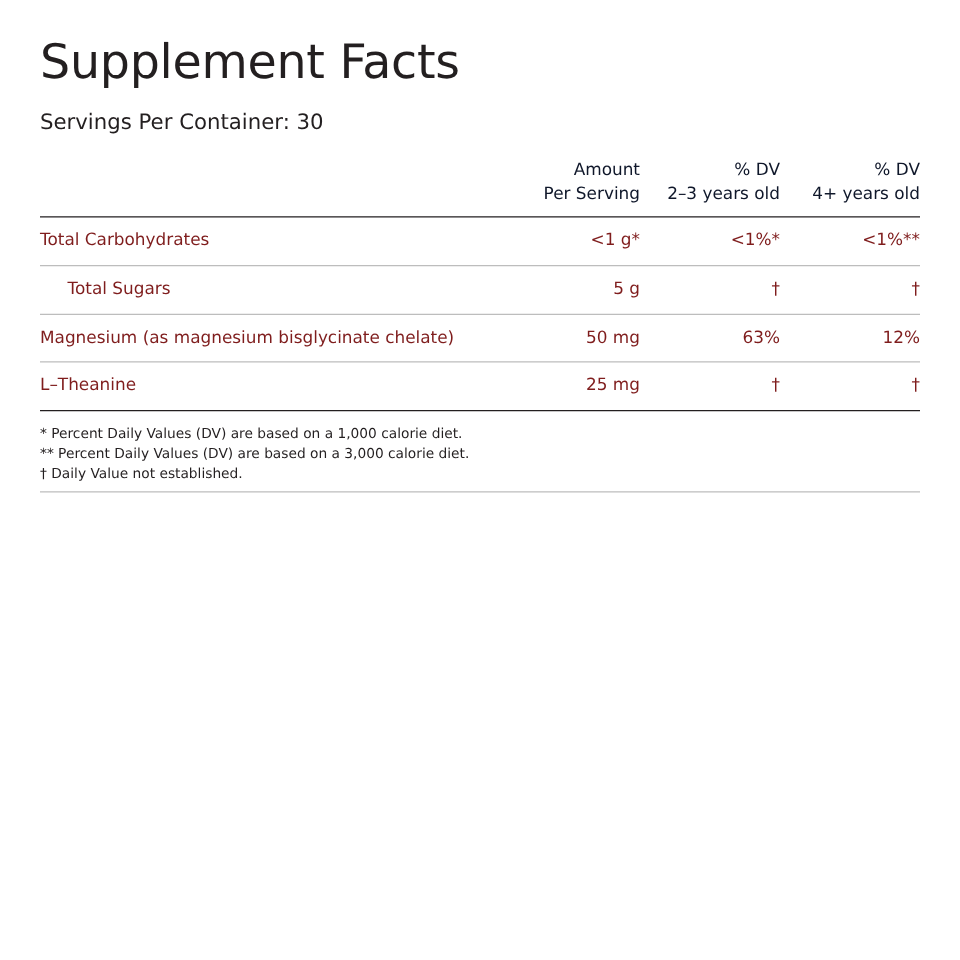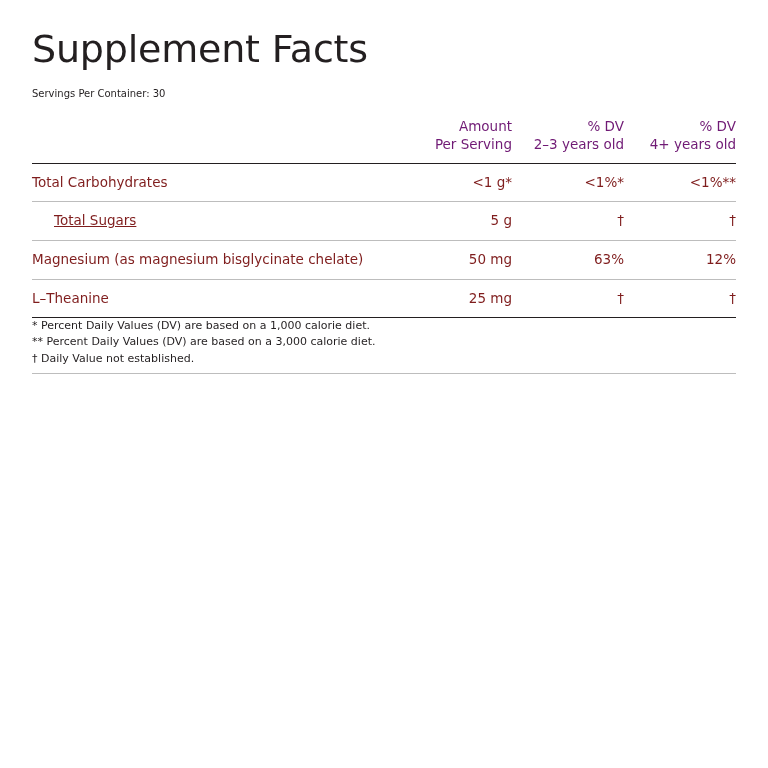--- a/index.html
+++ b/index.html
@@ -23,21 +23,21 @@
   }
   .title {
     font-size: 38px;
     font-weight: 400;
     letter-spacing: -0.2px;
     line-height: 1.15;
     margin: 0 0 14px 0;
     color: #231f20;
   }
   .servings {
-    font-size: 10px;
+    font-size: 17px;
     line-height: 1.5;
     color: #231f20;
   }
   .servings div {
     white-space: nowrap;
   }
   table.facts {
     width: 704px;
     border-collapse: collapse;
     margin-top: 16px;
@@ -45,21 +45,21 @@
   }
   table.facts col.c-name   { width: 368px; }
   table.facts col.c-amount { width: 112px; }
   table.facts col.c-dv1    { width: 112px; }
   table.facts col.c-dv2    { width: 112px; }
 
   thead th {
     font-weight: 400;
     font-size: 13.5px;
     line-height: 1.38;
-    color: #701a75;
+    color: #0f172a;
     padding: 0 0 9px 0;
     vertical-align: bottom;
     text-align: right;
   }
   thead th.name-head { text-align: left; }
   thead tr.head-row th { border-bottom: 1.6px solid #231f20; }
 
   thead th .h-line { display: block; white-space: nowrap; }
 
   tbody td {
@@ -69,28 +69,28 @@
     padding: 10px 0 10px 0;
     text-align: right;
     border-bottom: 0.9px solid #bdbdbd;
     vertical-align: middle;
   }
   tbody td.name {
     text-align: left;
   }
   tbody tr.indent td.name {
     padding-left: 22px;
-    text-decoration: underline;
   }
   tbody tr:last-child td {
     border-bottom: 1.6px solid #231f20;
     margin-top: 16px;
   }
   .footnotes {
     width: 704px;
+    margin-top: 10px;
     padding-bottom: 6px;
     border-bottom: 0.9px solid #bdbdbd;
   }
   .footnotes div {
     font-size: 11px;
     line-height: 1.48;
     color: #231f20;
   }
 </style>
 </head>

